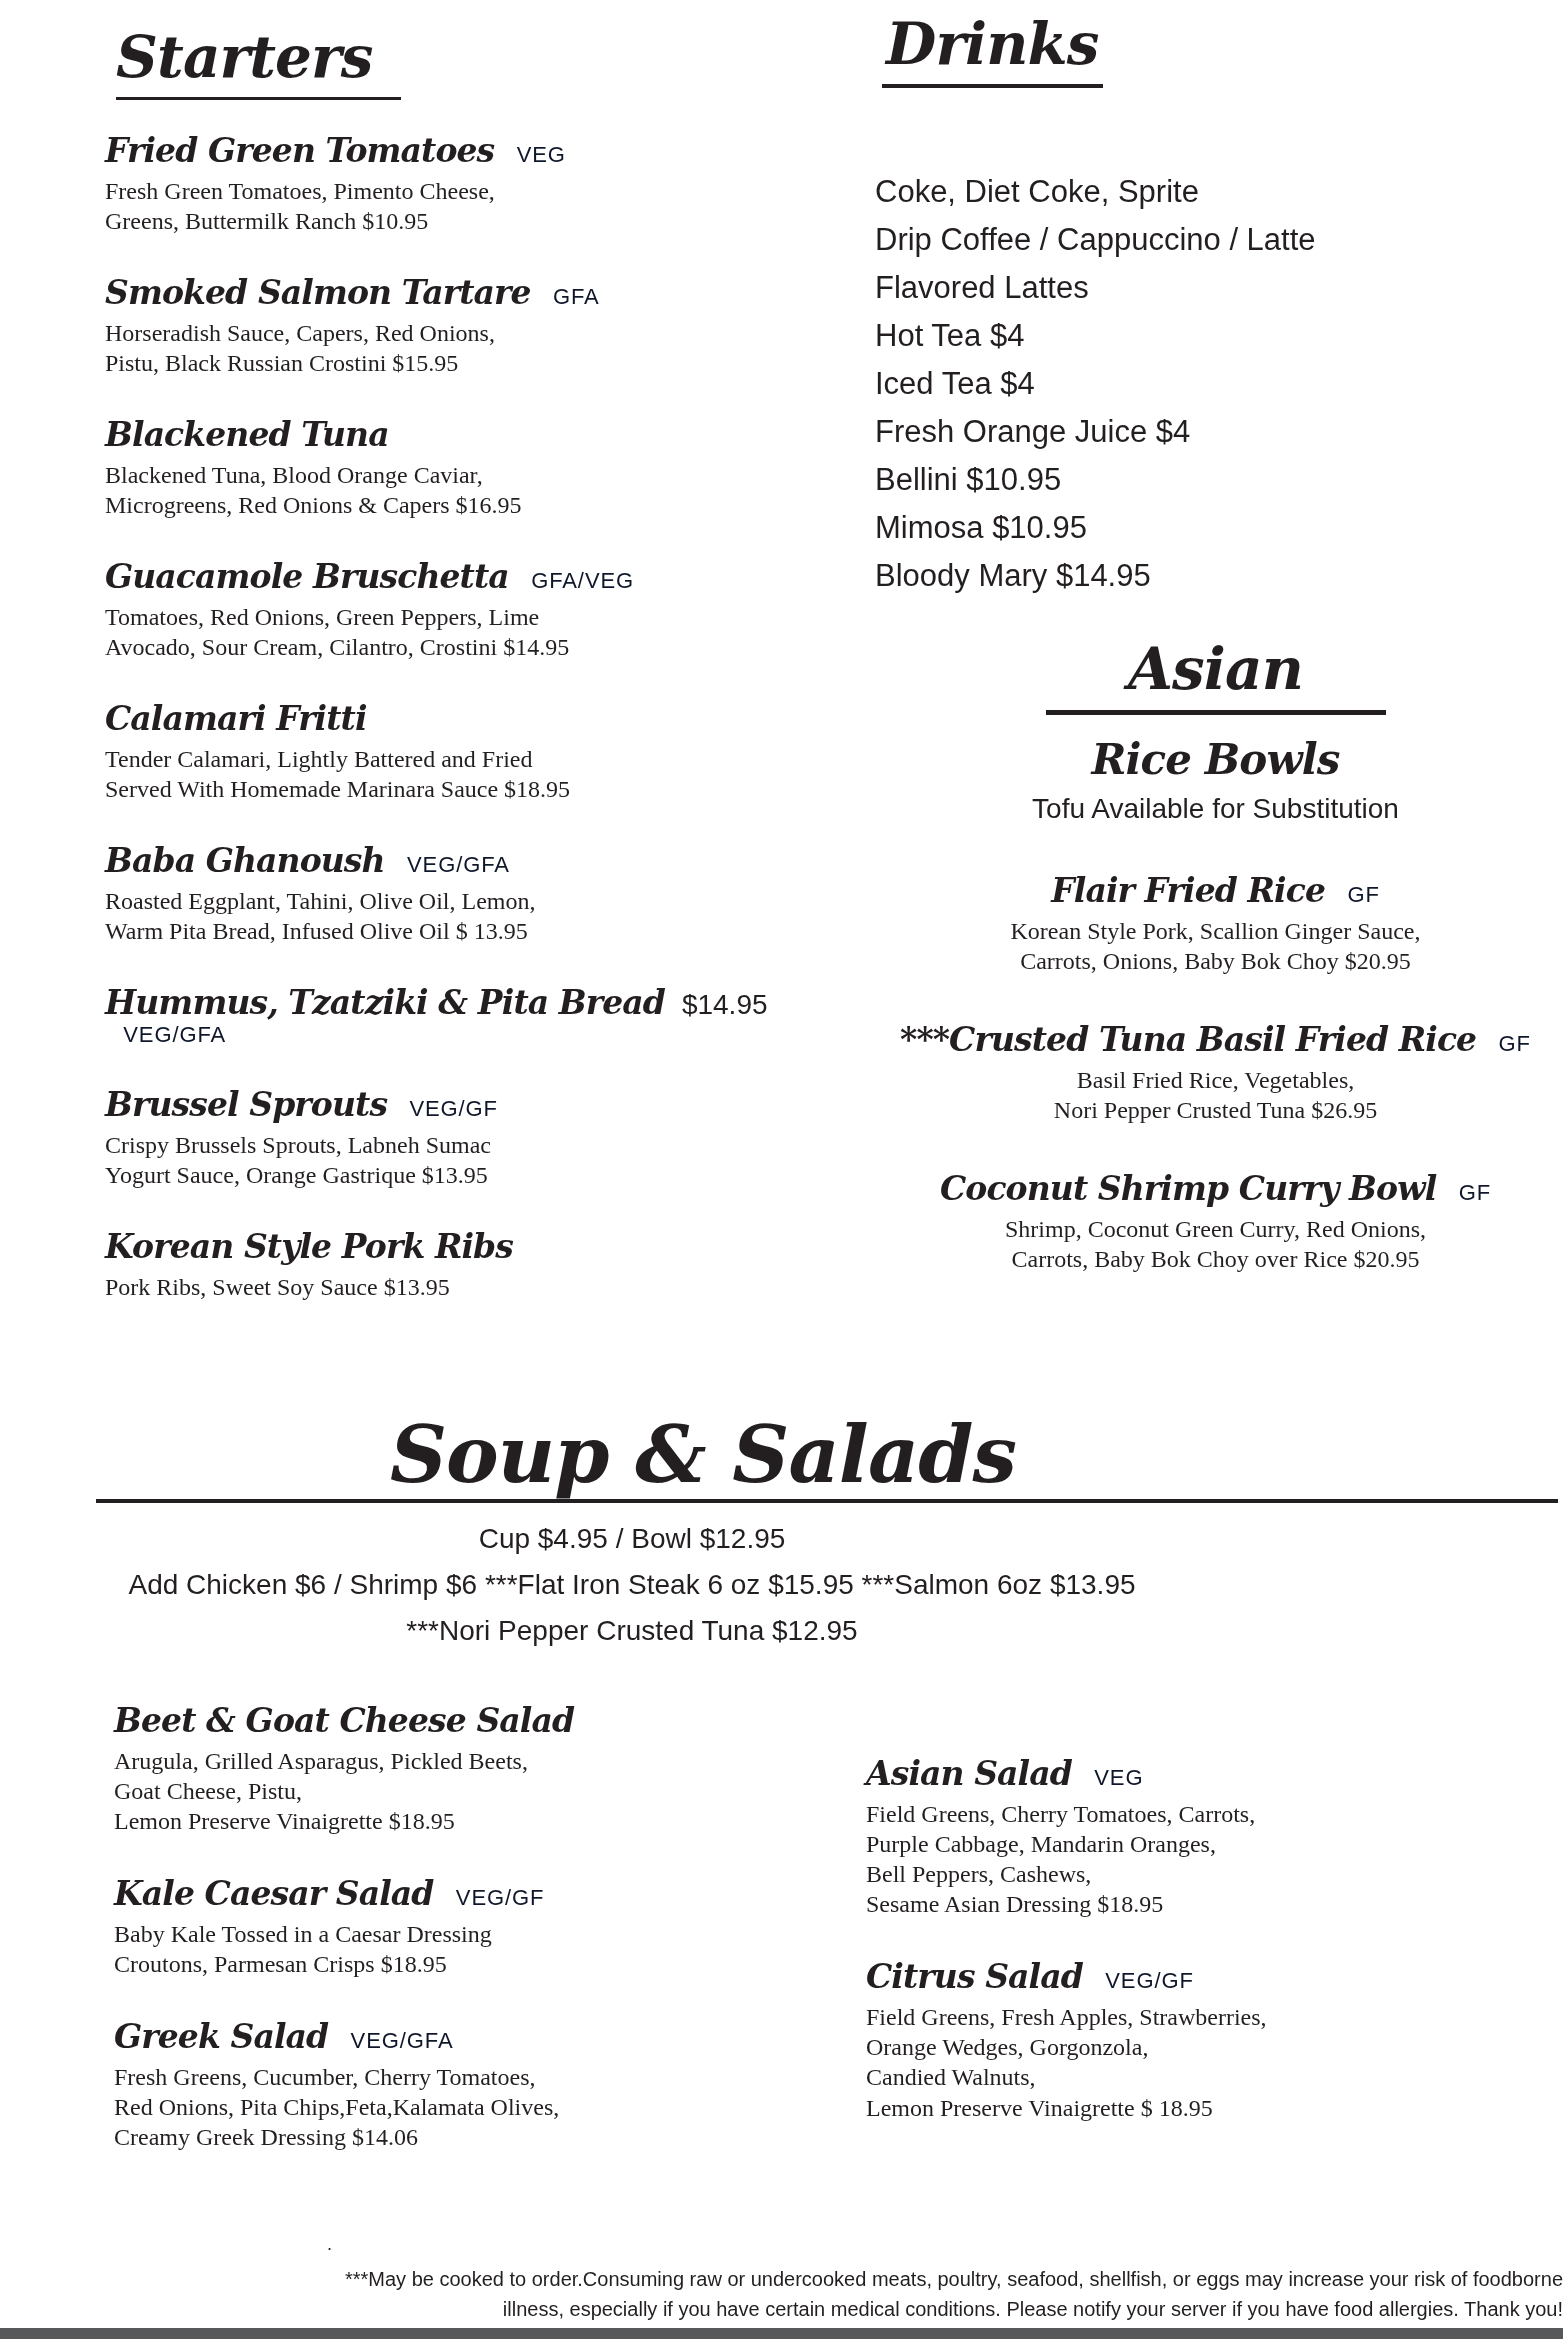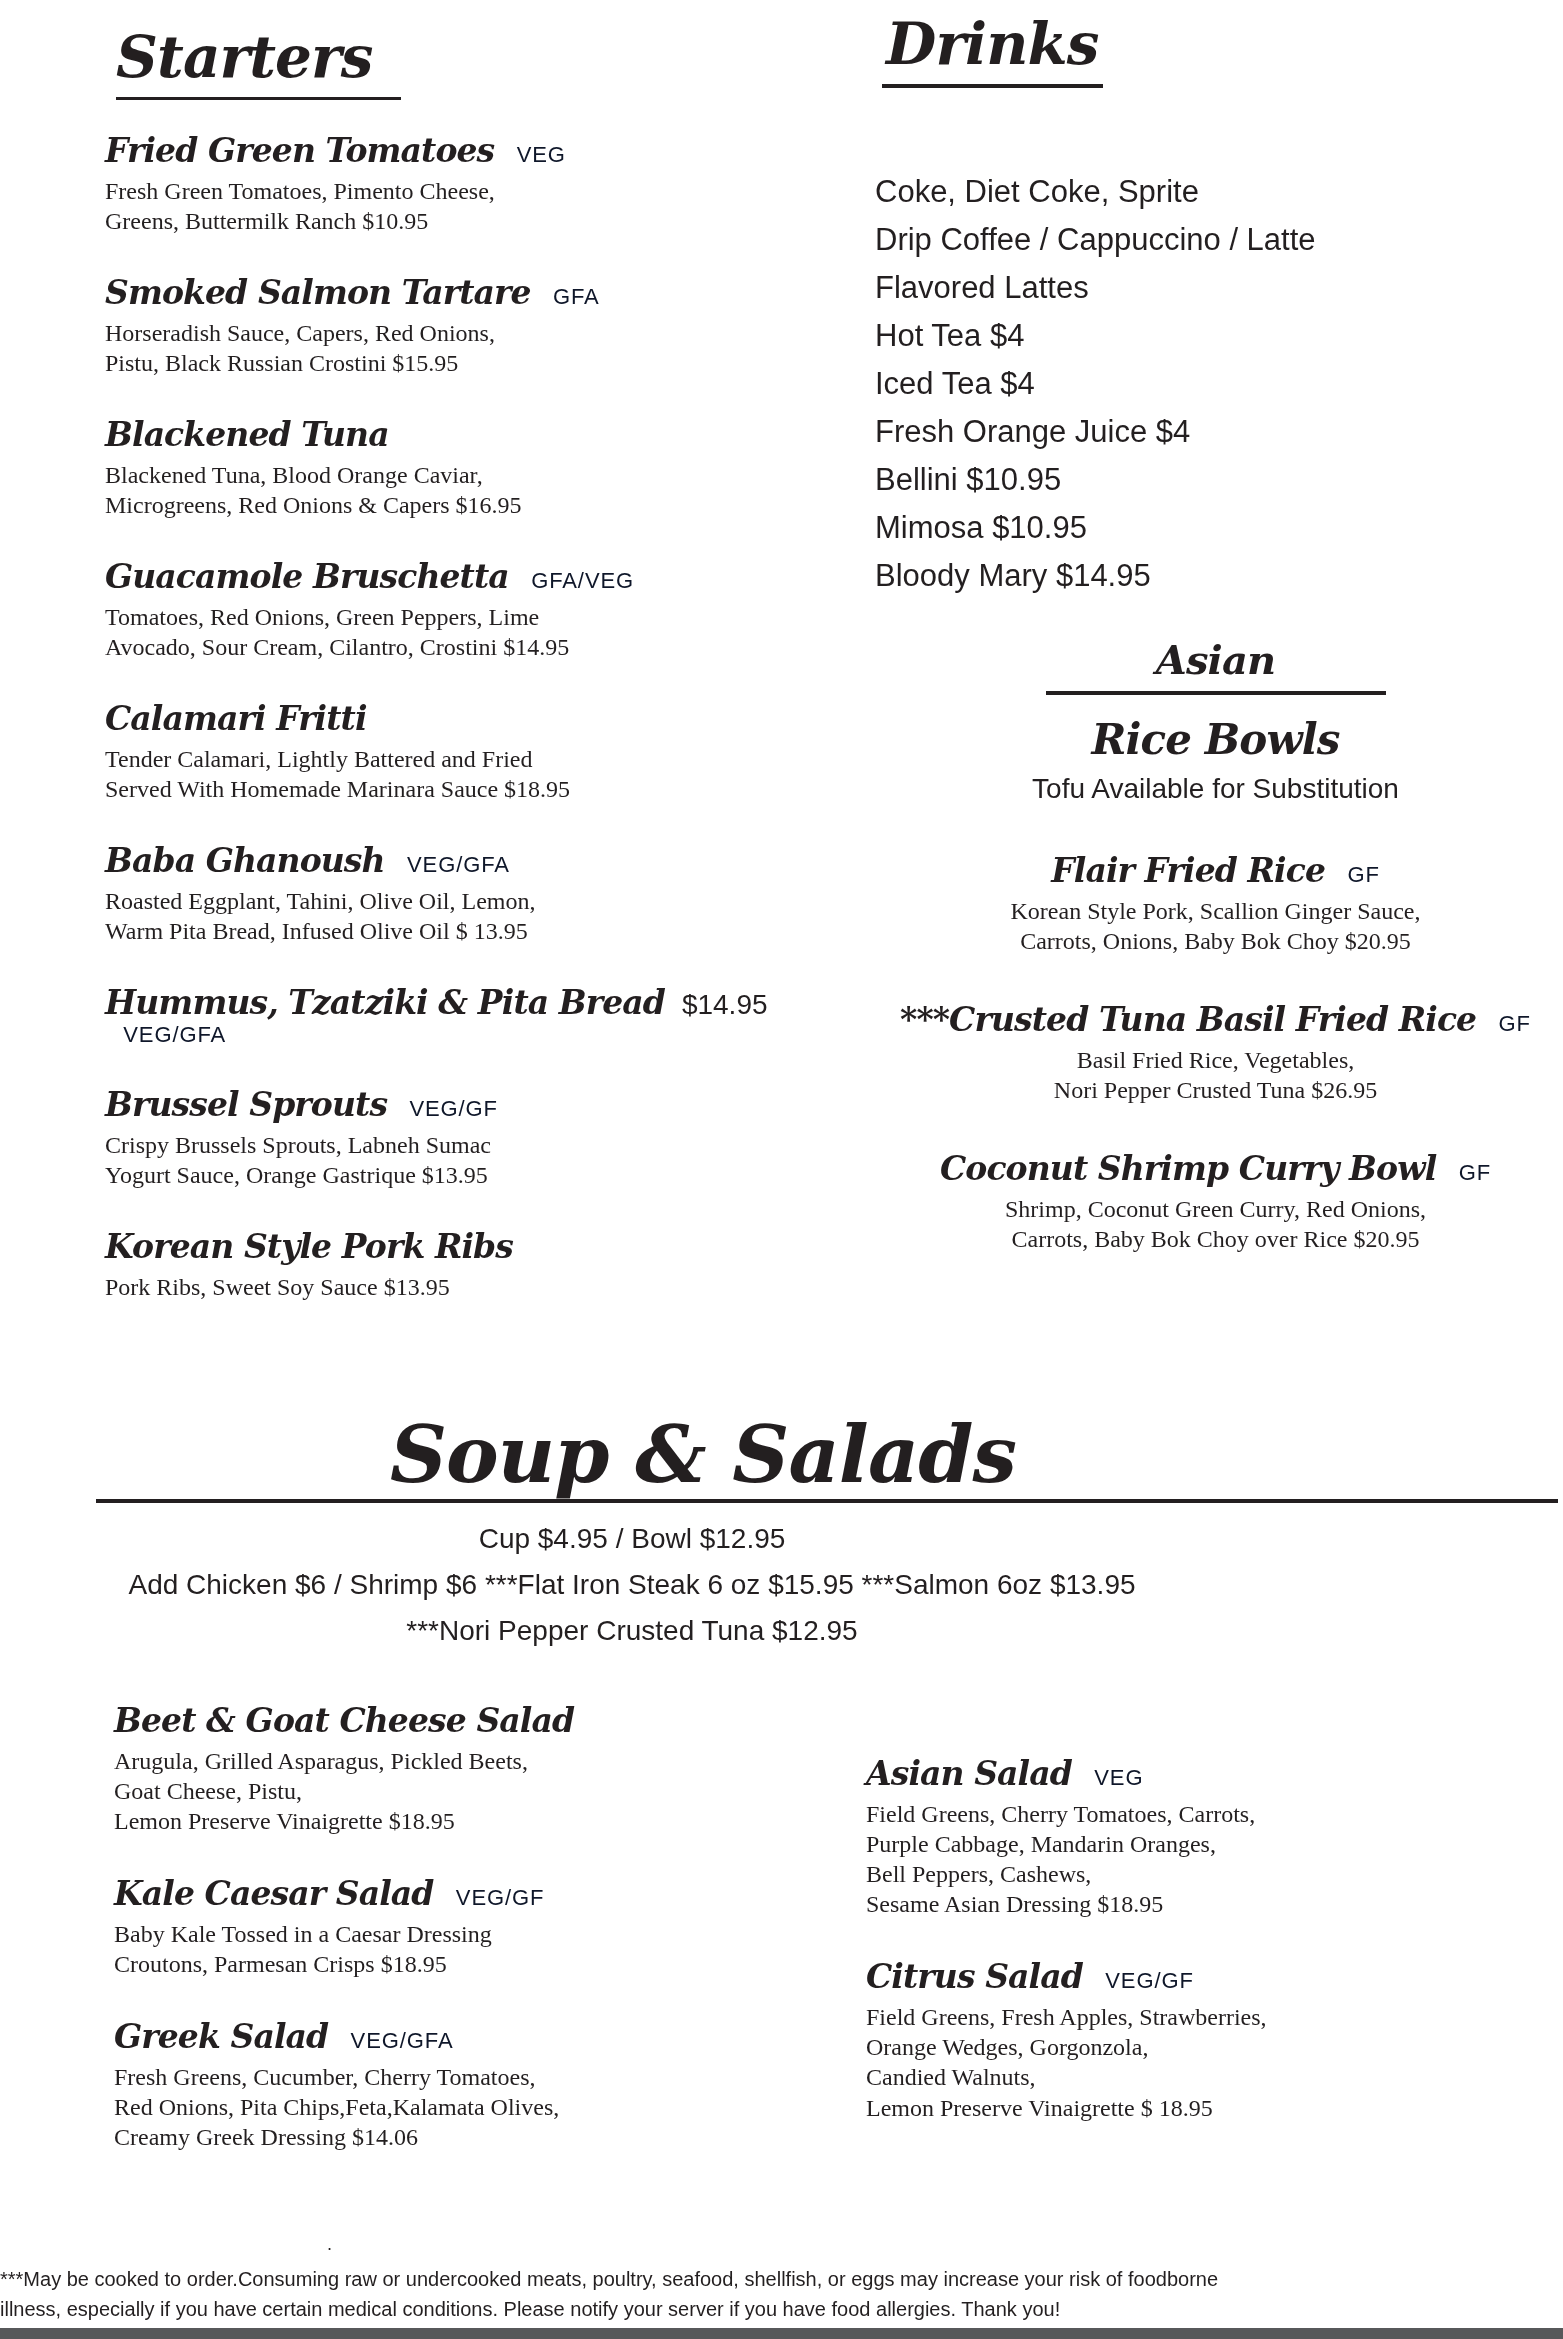--- a/index.html
+++ b/index.html
@@ -29,37 +29,37 @@
     font-weight:normal; letter-spacing:0.9px;
   }
   .desc { font-size:24px; line-height:1.26; white-space:pre-line;font-family:Liberation Serif, serif; }
   
   .rule-starters { width:285px; margin:7.3px 0 31px 11px; }
   .rule-drinks   { width:221px; margin:7.3px 0 0 7.3px; }
   .drinks-list { margin-top:80px; }
   .drink-line { font-size:31px; line-height:48px; }
   
   .asian-block { text-align:center; margin-top:38px; }
-  .asian-title { font-size:40px; line-height:1.1; margin:0; }
+  .asian-title { font-size:58px; line-height:1.1; margin:0; }
   .rule-asian { width:340px; height:4.6px; margin:9.1px auto 0 auto; }
   .rice-bowls { font-size:42px; margin-top:20px; }
   .asian-note { font-size:28px; margin-top:9.1px; }
   .asian-items { text-align:center; margin-top:46px; }
   .asian-items .item { margin-bottom:44px; }
   
   .soup-section { position:absolute; left:0; top:1414px; width:1264px; text-align:center; }
   .soup-title { font-size:79px; line-height:1.05; margin:0; display:inline-block; position:relative; left:71px; }
   .rule-soup { width:1462px; height:4.6px; margin:1.8px 5.5px 12.8px 96px; }
   .soup-line { font-size:28px; line-height:46px; }
   
   .col-salads-left  { left:114px; top:1701px; width:704px; }
   .col-salads-right { left:866px; top:1754px; width:681px; }
   .col-salads-left .item, .col-salads-right .item { margin-bottom:38px; }
   
-  .footer { position:absolute; left:0; top:2264px; width:1563px; text-align:left; }
+  .footer { position:absolute; left:0; top:2264px; width:1563px; text-align:right; }
   .footer-line { font-size:20px; line-height:1.5; }
   .stray-dot { position:absolute; left:327px; top:2233px; font-size:18.3px; }
   .bottom-bar { position:absolute; left:0; top:2328px; width:1563px; height:11px; background:#57585a; }
 </style>
 </head>
 <body>
 
 <section class="col col-starters">
   <h1 class="heading script">Starters</h1>
   <div class="rule rule-starters"></div>

